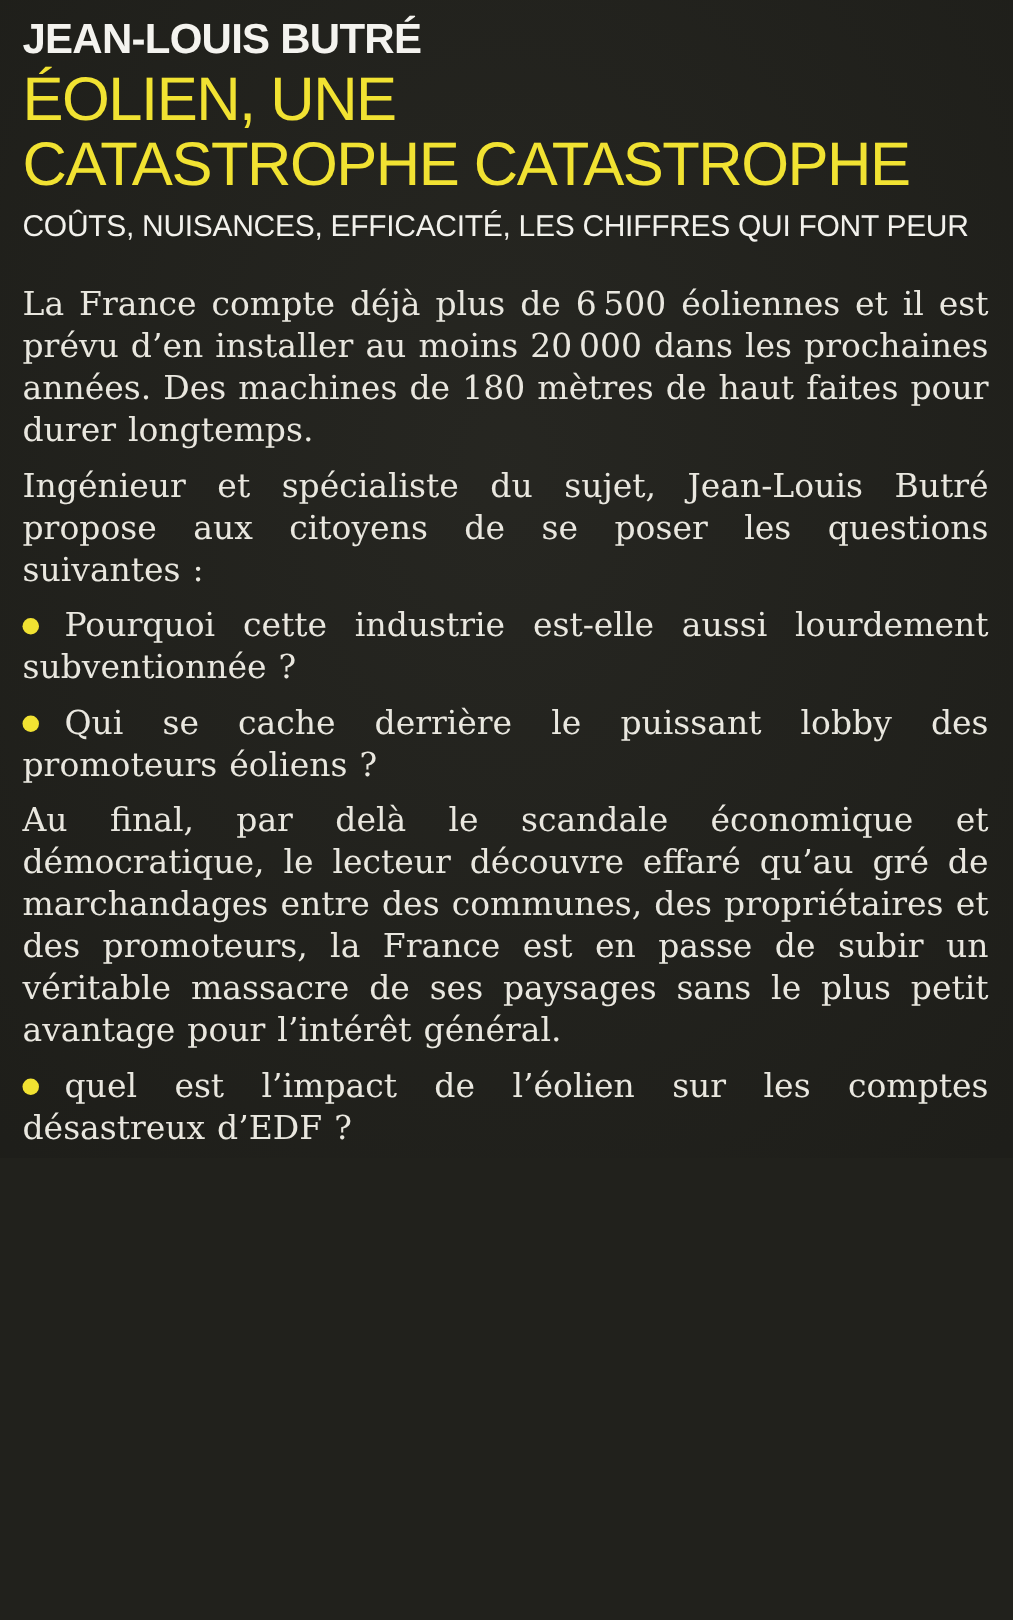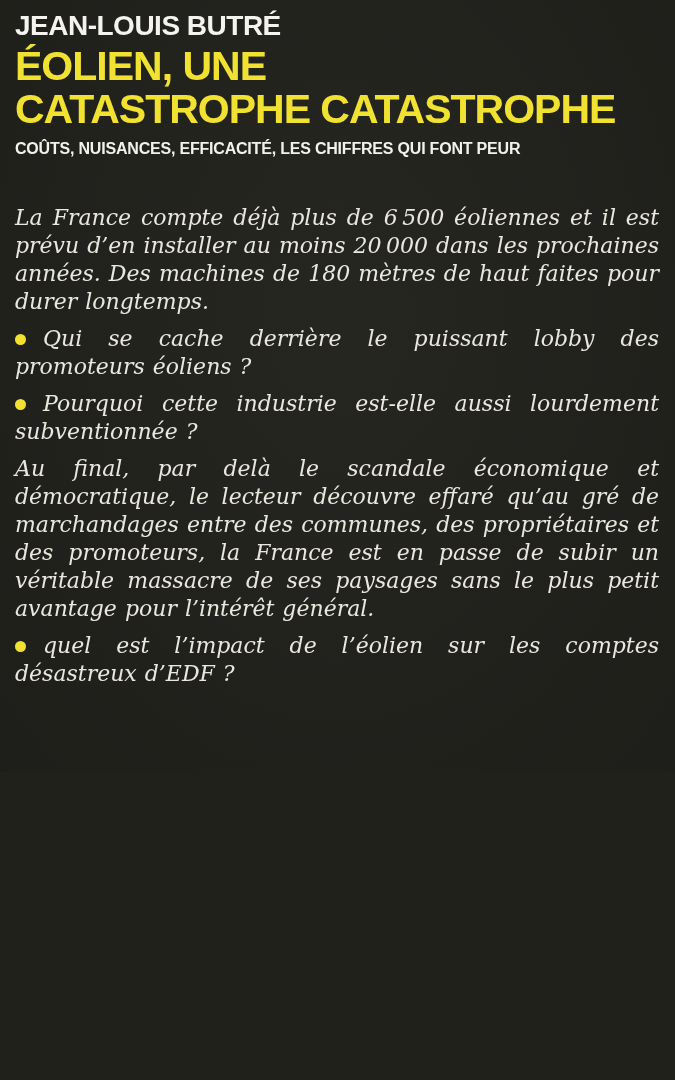--- a/index.html
+++ b/index.html
@@ -26,38 +26,38 @@
     font-family: "Liberation Sans", sans-serif;
     font-weight: bold;
     font-size: 28px;
     letter-spacing: -0.5px;
     color: #f4f3ef;
     line-height: 1.15;
     margin: 2px 0 0 0;
   }
   .title {
     font-family: "Liberation Sans", sans-serif;
-    font-weight: bold;
+    font-weight: normal;
     font-size: 41px;
     letter-spacing: -1px;
     color: #f1e232;
     line-height: 1.04;
     margin: 3px 0 0 0;
   }
   .subtitle {
     font-family: "Liberation Sans", sans-serif;
-    font-weight: bold;
-    font-size: 16px;
+    font-weight: normal;
+    font-size: 20px;
     letter-spacing: -0.2px;
     color: #f2f1ec;
     line-height: 1.2;
     margin: 9px 0 0 0;
   }
   
-  .body-text { margin-top: 45px; font-style: italic; }
+  .body-text { margin-top: 27px; }
   .para {
     font-size: 22px;
     line-height: 28px;
     text-align: justify;
     margin: 0 0 9px 0;
     color: #e9e7df;
     word-spacing: 1px;
   }
   .bullet .dot {
     display: inline-block;
@@ -80,26 +80,27 @@
       <div>ÉOLIEN, UNE</div>
       <div>CATASTROPHE CATASTROPHE</div>
     </div>
     <div class="subtitle">COÛTS, NUISANCES, EFFICACITÉ, LES CHIFFRES QUI FONT PEUR</div>
   </div>
 
   <div class="body-text">
 
     <p class="para">La France compte déjà plus de 6 500 éoliennes et il est prévu d’en installer au moins 20 000 dans les prochaines années. Des machines de 180 mètres de haut faites pour durer longtemps.</p>
 
+    <p class="para">Ingénieur et spécialiste du sujet, Jean-Louis Butré propose aux citoyens de se poser les questions suivantes&nbsp;:</p>
 
 
 
+    <p class="para bullet"><span class="dot"></span><span>Pourquoi cette industrie est-elle aussi lourdement subventionnée&nbsp;?</span></p>
+
     <p class="para bullet"><span class="dot"></span><span>Qui se cache derrière le puissant lobby des promoteurs éoliens&nbsp;?</span></p>
-
-    <p class="para bullet"><span class="dot"></span><span>Pourquoi cette industrie est-elle aussi lourdement subventionnée&nbsp;?</span></p>
 
 
     <p class="para">Au final, par delà le scandale économique et démocratique, le lecteur découvre effaré qu’au gré de marchandages entre des communes, des propriétaires et des promoteurs, la France est en passe de subir un véritable massacre de ses paysages sans le plus petit avantage pour l’intérêt général.</p>
 
     <p class="para bullet"><span class="dot"></span><span>quel est l’impact de l’éolien sur les comptes désastreux d’EDF&nbsp;?</span></p>
   </div>
 
 </div>
 
 </body></html>

